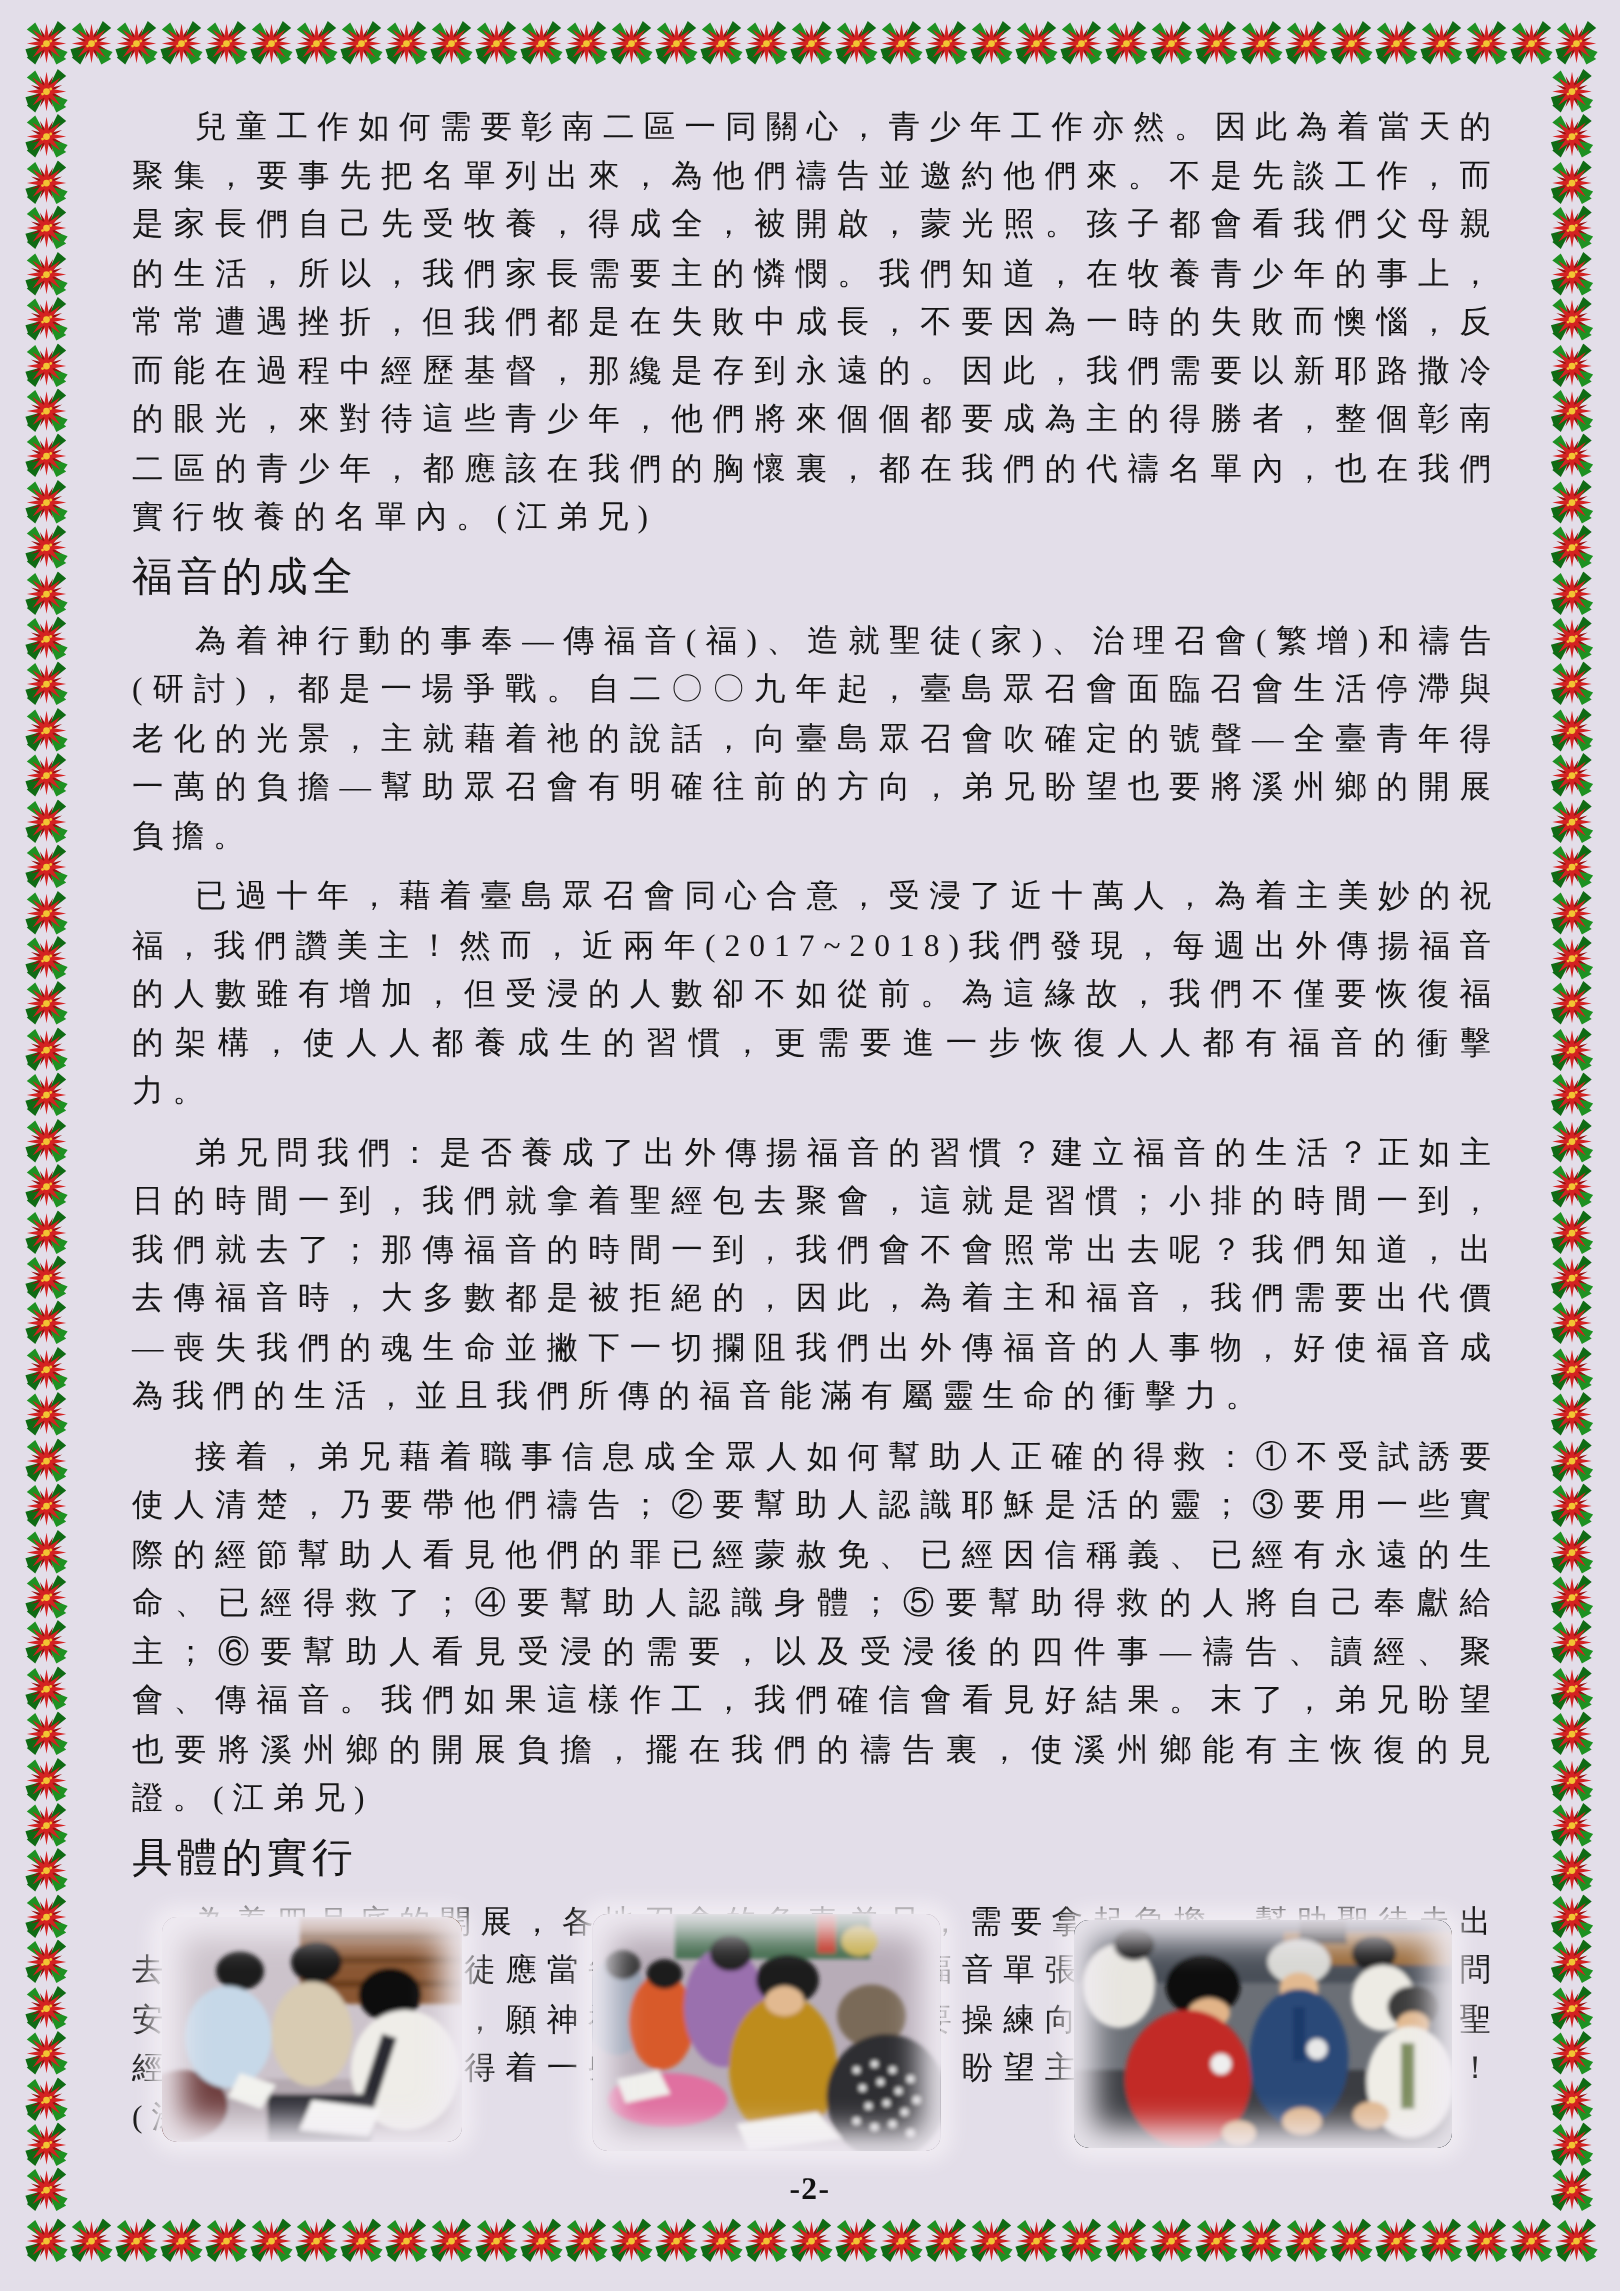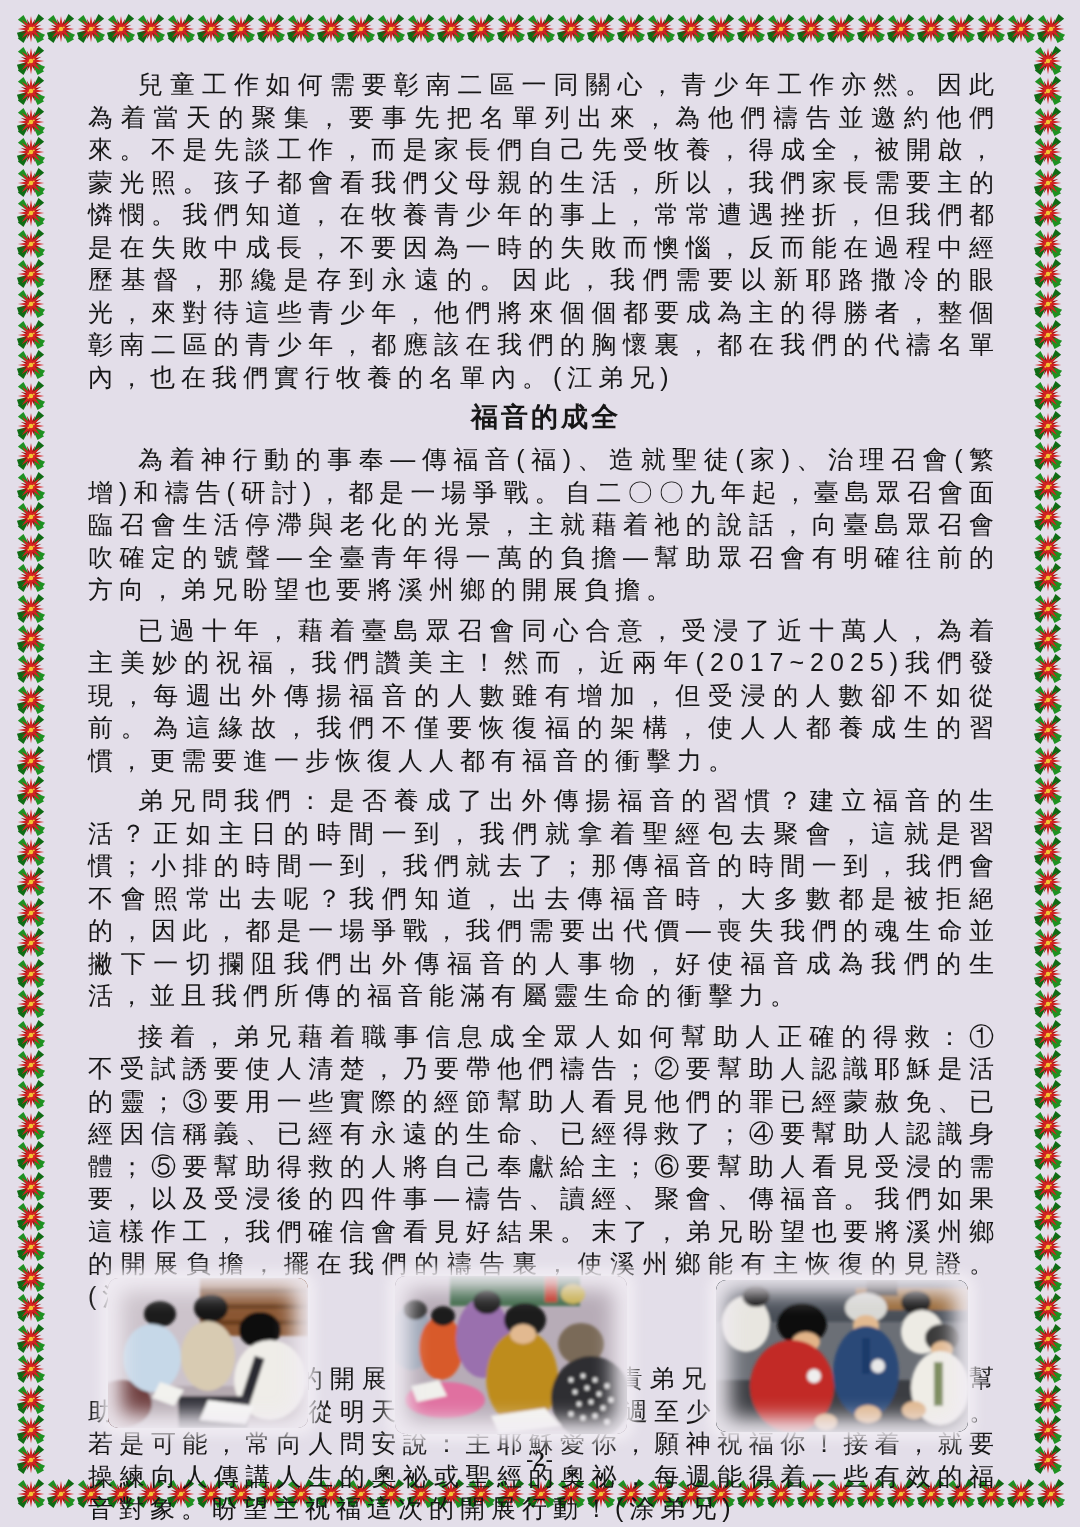--- a/index.html
+++ b/index.html
@@ -30,29 +30,29 @@
   .star-dark{fill:var(--flower-dark-red);}
   .star-bright{fill:var(--flower-red);}
   .flower-center{fill:var(--flower-center-gold);}
   
   .content{
     position:absolute;left:88px;top:68px;width:916px;
     color:var(--text-color);
   }
   .body-text{
     margin:0 4px 8px 0;
-    font-family:Liberation Sans, sans-serif;
-    font-size:25px;line-height:32.5px;letter-spacing:6px;
+    font-family:Liberation Serif, serif;
+    font-size:21px;line-height:32.5px;letter-spacing:6px;
     text-indent:2em;text-align:justify;text-justify:inter-character;
   }
   .heading{
     margin:8px 0 10px 0;
     font-family:"DejaVu Sans","Liberation Sans",sans-serif;
-    font-size:27px;line-height:32px;font-weight:700;letter-spacing:3px;
-    text-align:center;
+    font-size:27px;line-height:32px;font-weight:400;letter-spacing:3px;
+    text-align:left;
   }
   
   .photo{
     position:absolute;border-radius:10px;overflow:hidden;
     box-shadow:0 0 12px 8px rgba(240,236,242,.95);
   }
   .photo::after{
     content:"";position:absolute;inset:0;border-radius:10px;
     box-shadow:inset 0 0 20px 14px rgba(240,236,243,.95);
   }
@@ -593,22 +593,22 @@
       <svg class="flower" viewBox="0 0 32 32">
         <use href="#poinsettia"></use>
       </svg>
     </div>
 
   <main class="content">
     <p class="body-text">兒童工作如何需要彰南二區一同關心，青少年工作亦然。因此為着當天的聚集，要事先把名單列出來，為他們禱告並邀約他們來。不是先談工作，而是家長們自己先受牧養，得成全，被開啟，蒙光照。孩子都會看我們父母親的生活，所以，我們家長需要主的憐憫。我們知道，在牧養青少年的事上，常常遭遇挫折，但我們都是在失敗中成長，不要因為一時的失敗而懊惱，反而能在過程中經歷基督，那纔是存到永遠的。因此，我們需要以新耶路撒冷的眼光，來對待這些青少年，他們將來個個都要成為主的得勝者，整個彰南二區的青少年，都應該在我們的胸懷裏，都在我們的代禱名單內，也在我們實行牧養的名單內。(江弟兄)</p>
 
     <h2 class="heading">福音的成全</h2>
     <p class="body-text">為着神行動的事奉—傳福音(福)、造就聖徒(家)、治理召會(繁增)和禱告(研討)，都是一場爭戰。自二〇〇九年起，臺島眾召會面臨召會生活停滯與老化的光景，主就藉着祂的說話，向臺島眾召會吹確定的號聲—全臺青年得一萬的負擔—幫助眾召會有明確往前的方向，弟兄盼望也要將溪州鄉的開展負擔。</p>
-    <p class="body-text">已過十年，藉着臺島眾召會同心合意，受浸了近十萬人，為着主美妙的祝福，我們讚美主！然而，近兩年(2017~2025)我們發現，每週出外傳揚福音的人數雖有增加，但受浸的人數卻不如從前。為這緣故，我們不僅要恢復福的架構，使人人都養成生的習慣，更需要進一步恢復人人都有福音的衝擊力。</p>
-    <p class="body-text">弟兄問我們：是否養成了出外傳揚福音的習慣？建立福音的生活？正如主日的時間一到，我們就拿着聖經包去聚會，這就是習慣；小排的時間一到，我們就去了；那傳福音的時間一到，我們會不會照常出去呢？我們知道，出去傳福音時，大多數都是被拒絕的，因此，都是一場爭戰，我們需要出代價—喪失我們的魂生命並撇下一切攔阻我們出外傳福音的人事物，好使福音成為我們的生活，並且我們所傳的福音能滿有屬靈生命的衝擊力。</p>
+    <p class="body-text">已過十年，藉着臺島眾召會同心合意，受浸了近十萬人，為着主美妙的祝福，我們讚美主！然而，近兩年(2017~2018)我們發現，每週出外傳揚福音的人數雖有增加，但受浸的人數卻不如從前。為這緣故，我們不僅要恢復福的架構，使人人都養成生的習慣，更需要進一步恢復人人都有福音的衝擊力。</p>
+    <p class="body-text">弟兄問我們：是否養成了出外傳揚福音的習慣？建立福音的生活？正如主日的時間一到，我們就拿着聖經包去聚會，這就是習慣；小排的時間一到，我們就去了；那傳福音的時間一到，我們會不會照常出去呢？我們知道，出去傳福音時，大多數都是被拒絕的，因此，為着主和福音，我們需要出代價—喪失我們的魂生命並撇下一切攔阻我們出外傳福音的人事物，好使福音成為我們的生活，並且我們所傳的福音能滿有屬靈生命的衝擊力。</p>
     <p class="body-text">接着，弟兄藉着職事信息成全眾人如何幫助人正確的得救：①不受試誘要使人清楚，乃要帶他們禱告；②要幫助人認識耶穌是活的靈；③要用一些實際的經節幫助人看見他們的罪已經蒙赦免、已經因信稱義、已經有永遠的生命、已經得救了；④要幫助人認識身體；⑤要幫助得救的人將自己奉獻給主；⑥要幫助人看見受浸的需要，以及受浸後的四件事—禱告、讀經、聚會、傳福音。我們如果這樣作工，我們確信會看見好結果。末了，弟兄盼望也要將溪州鄉的開展負擔，擺在我們的禱告裏，使溪州鄉能有主恢復的見證。(江弟兄)</p>
 
     <h2 class="heading">具體的實行</h2>
     <p class="body-text">為着四月底的開展，各地召會的負責弟兄，需要拿起負擔，幫助聖徒走出去。從明天起，聖徒應當每週至少發出五張福音單張。若是可能，常向人問安說：主耶穌愛你，願神祝福你！接着，就要操練向人傳講人生的奧祕或聖經的奧祕，每週能得着一些有效的福音對象。盼望主祝福這次的開展行動！(涂弟兄)</p>
   </main>
 
   <div class="photo photo-1" title="弟兄們低頭同心禱告">
     <svg viewBox="0 0 200 150" preserveAspectRatio="none">
       <rect x="0" y="0" width="200" height="150" fill="#CCC3CB"></rect>
       <g filter="url(#soften)">

